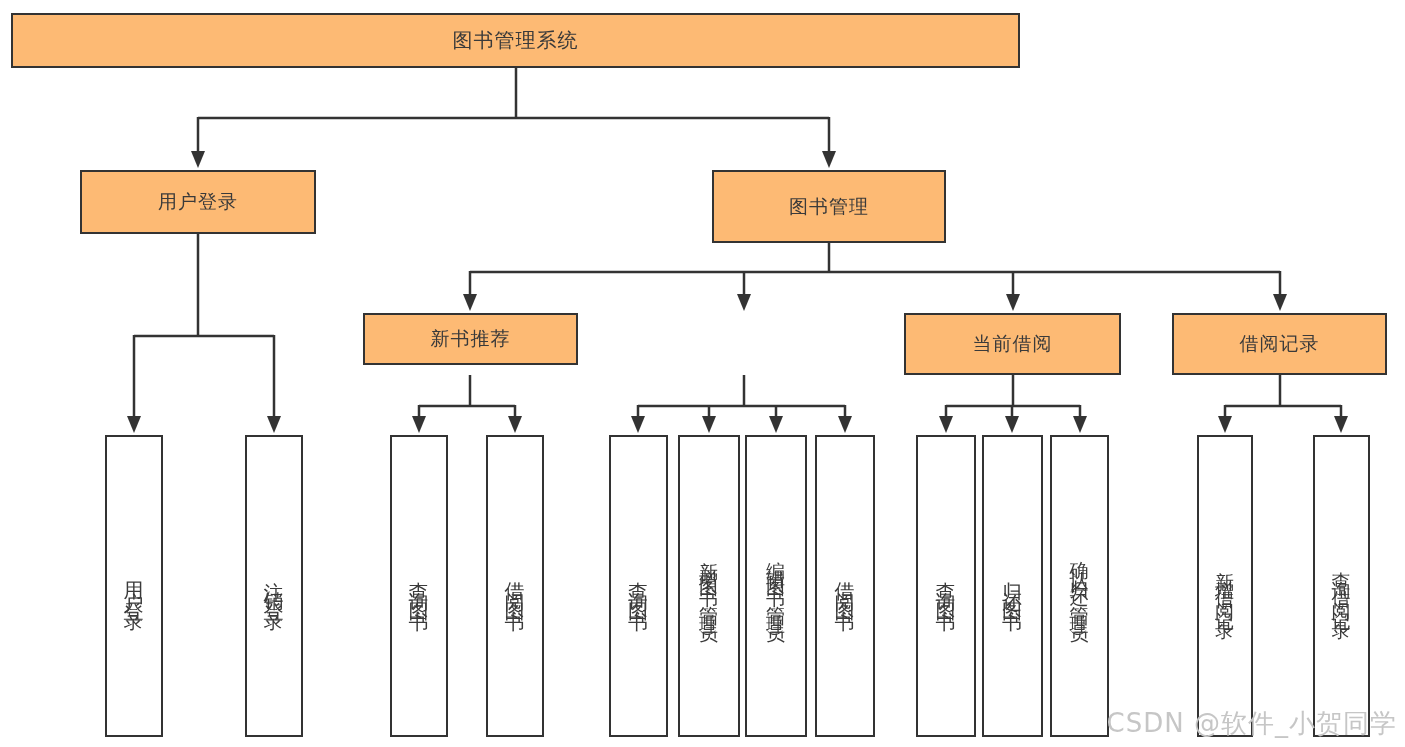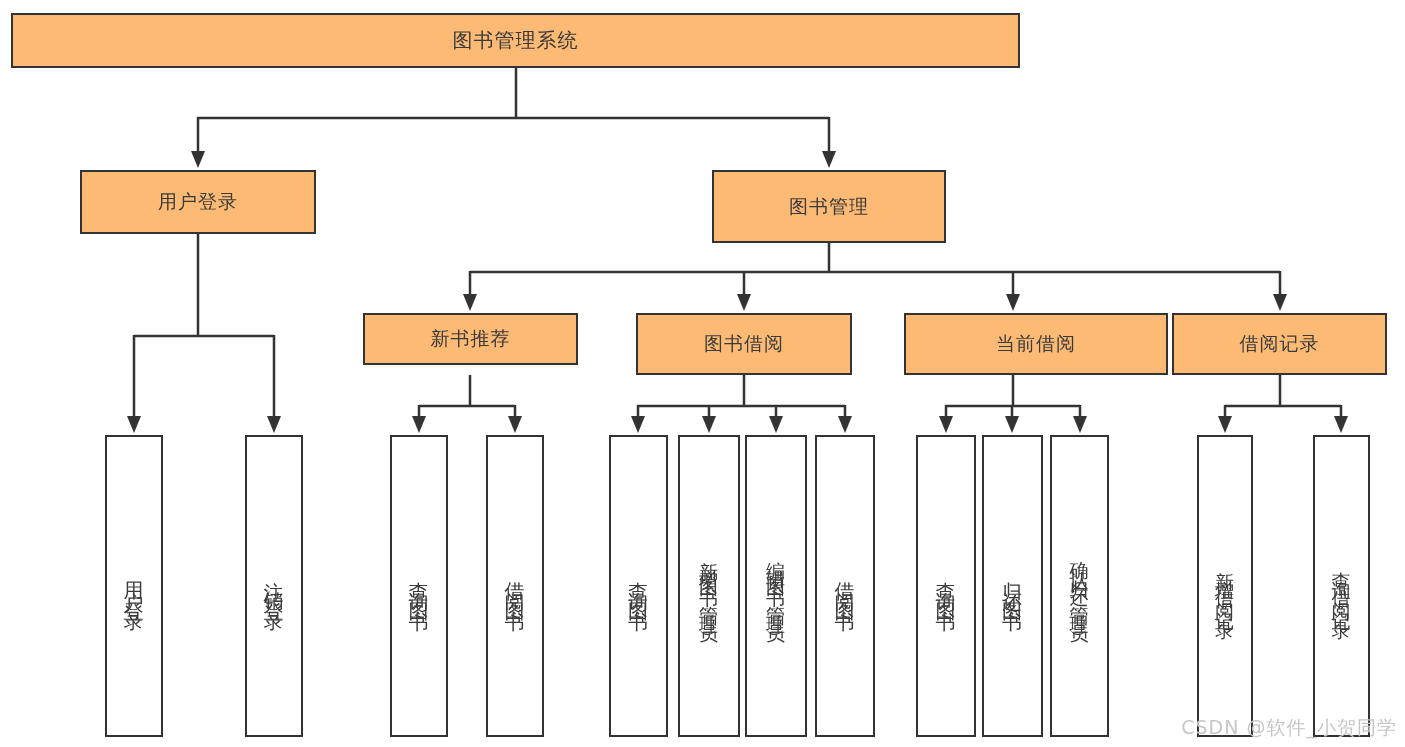--- a/index.html
+++ b/index.html
@@ -24,39 +24,39 @@
     letter-spacing:10px;line-height:1;white-space:nowrap;
   }
   
   .n-root{left:11px;top:13px;width:1009px;height:55px;font-size:20px;}
   
   .n-user{left:80px;top:170px;width:236px;height:64px;}
   .n-mgmt{left:712px;top:170px;width:234px;height:73px;}
   
   .n-recommend{left:363px;top:313px;width:215px;height:52px;}
   .n-borrow{left:636px;top:313px;width:216px;height:62px;}
-  .n-current{left:904px;top:313px;width:264px;height:62px;}
+  .n-current{left:904px;top:313px;width:217px;height:62px;}
   .n-records{left:1172px;top:313px;width:215px;height:62px;}
   
   .l1{left:105px;width:58px;}
   .l2{left:245px;width:58px;}
   .l3{left:390px;width:58px;}
   .l4{left:486px;width:58px;}
   .l5{left:609px;width:59px;}
   .l6{left:678px;width:62px;font-size:19px;}
   .l7{left:745px;width:62px;font-size:19px;}
   .l8{left:815px;width:60px;}
   .l9{left:916px;width:60px;}
   .l10{left:982px;width:61px;}
   .l11{left:1050px;width:59px;font-size:19px;}
   .l12{left:1197px;width:56px;font-size:19px;}
   .l13{left:1313px;width:57px;font-size:19px;}
   .l6 .vtext,.l7 .vtext,.l11 .vtext{letter-spacing:9px;}
   .watermark{
-    position:absolute;right:8px;bottom:6px;color:#c6c6c6;font-size:19px;
+    position:absolute;right:8px;bottom:6px;color:#c6c6c6;font-size:26px;
     letter-spacing:1px;white-space:nowrap;text-align:center;
   }
 </style>
 </head>
 <body>
 
 <div id="canvas">
 
   <svg id="wires" width="1405" height="747" viewBox="0 0 1405 747" stroke="#333333" stroke-width="2.5" fill="none">
 
@@ -133,21 +133,20 @@
         <polygon points="1334,416 1348,416 1341,433" fill="#333333" stroke="none"></polygon>
     </g>
   </svg>
 
   <div class="box n-root">图书管理系统</div>
 
   <div class="box n-user">用户登录</div>
   <div class="box n-mgmt">图书管理</div>
 
   <div class="box n-recommend">新书推荐</div>
-  <div class="box n-borrow">图书借阅</div>
   <div class="box n-current">当前借阅</div>
   <div class="box n-records">借阅记录</div>
 
   <div class="leaf l1">
     <span class="vtext">用户登录</span>
   </div>
   <div class="leaf l2">
     <span class="vtext">注销登录</span>
   </div>
   <div class="leaf l3">

